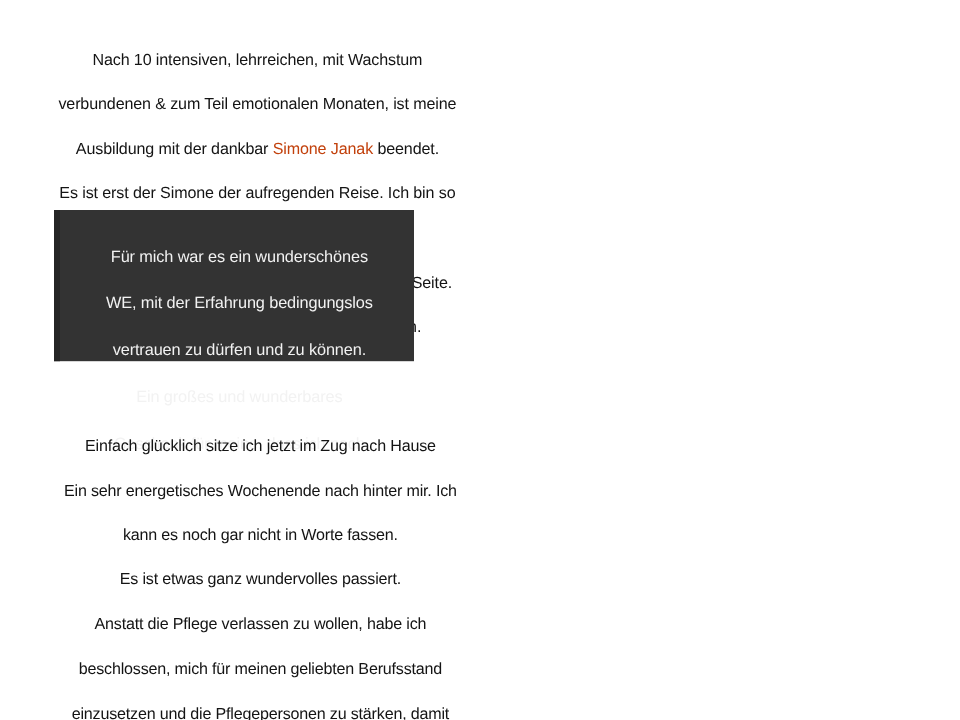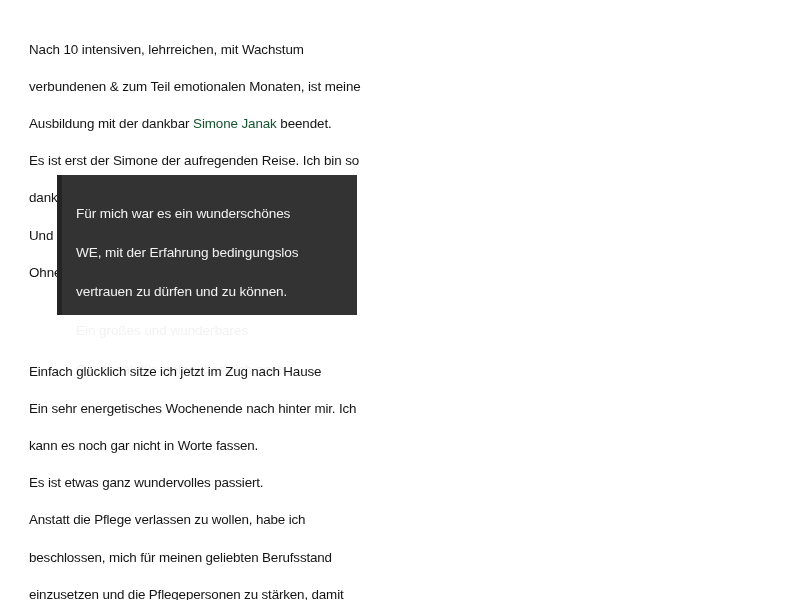--- a/index.html
+++ b/index.html
@@ -19,24 +19,25 @@
 
   .page {
     position: relative;
     width: 800px;
     height: 600px;
   }
 
   
   .col-left {
     position: absolute;
-    left: 12px;
+    left: 0;
     top: 0;
     width: 420px;
     height: 600px;
+    text-align: center;
   }
   .col-right {
     position: absolute;
     left: 420px;
     top: 0;
     width: 380px;
     height: 600px;
   }
 
   
@@ -60,21 +61,21 @@
   }
 
   .tb-lower {
     left: 17px;
     top: 344px;
     width: 400px;
   }
   .tb-lower .line { letter-spacing: -0.15px; }
 
   .link {
-    color: #14532d;
+    color: #c2410c;
   }
 
   
   .dark-card {
     position: absolute;
     background: #333333;
     color: #f2f2f2;
     box-sizing: border-box;
   }
   .dark-card .rail {
@@ -92,21 +93,21 @@
   .dark-card .body .line {
     display: block;
     white-space: nowrap;
   }
 
   
   .card-left {
     left: 45px;
     top: 175px;
     width: 300px;
-    height: 140px;
+    height: 126px;
     padding: 10px 10px 20px 19px;
     font-size: 13.6px;
     line-height: 19.4px;
     letter-spacing: -0.1px;
   }
 </style>
 </head>
 <body>
 
 <div class="page">

